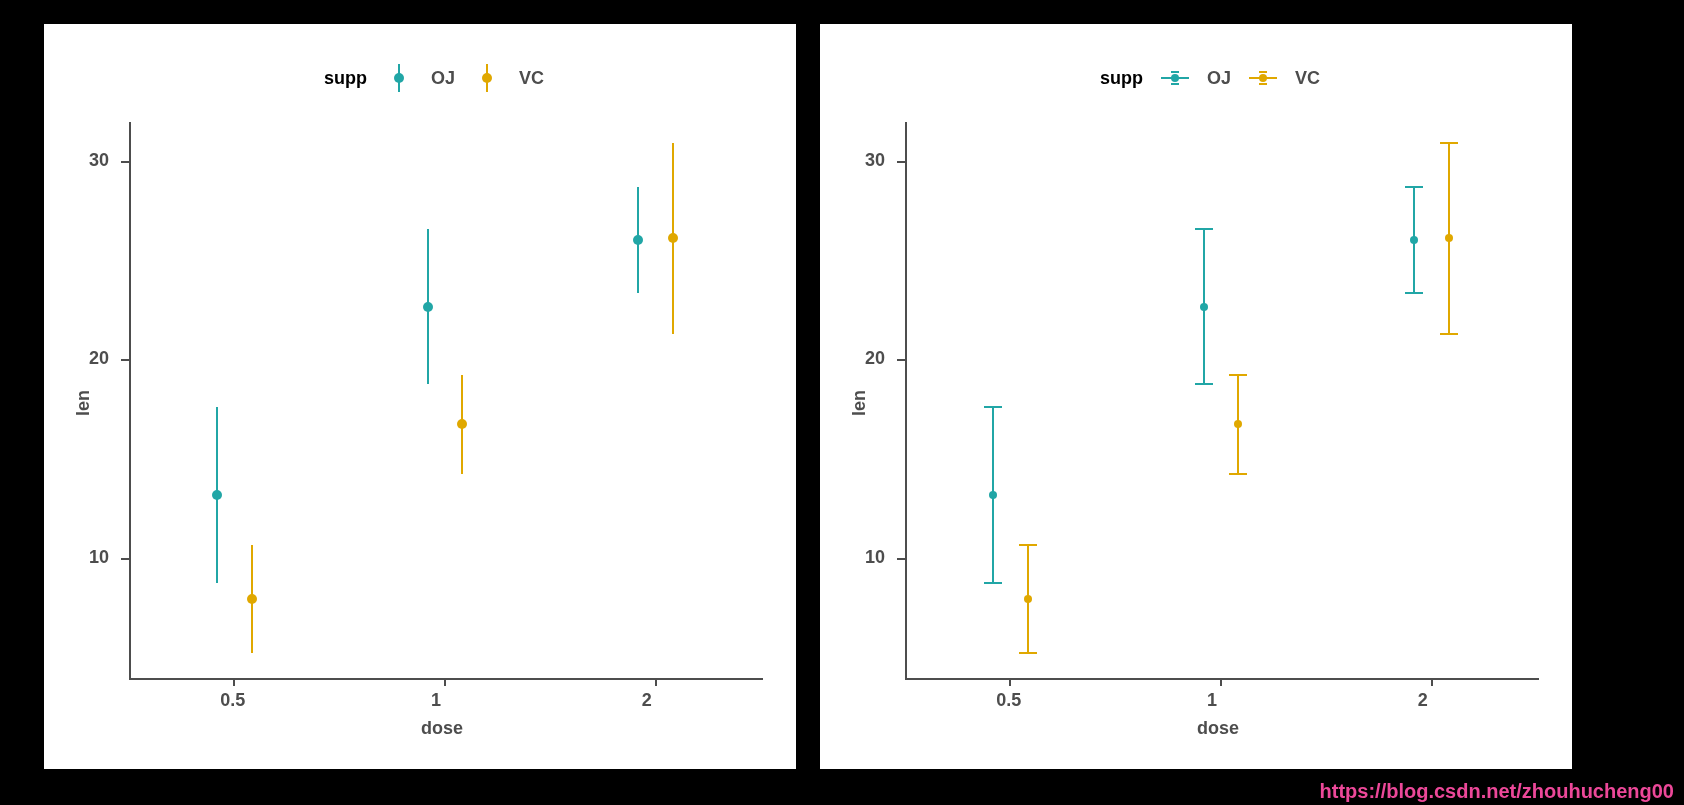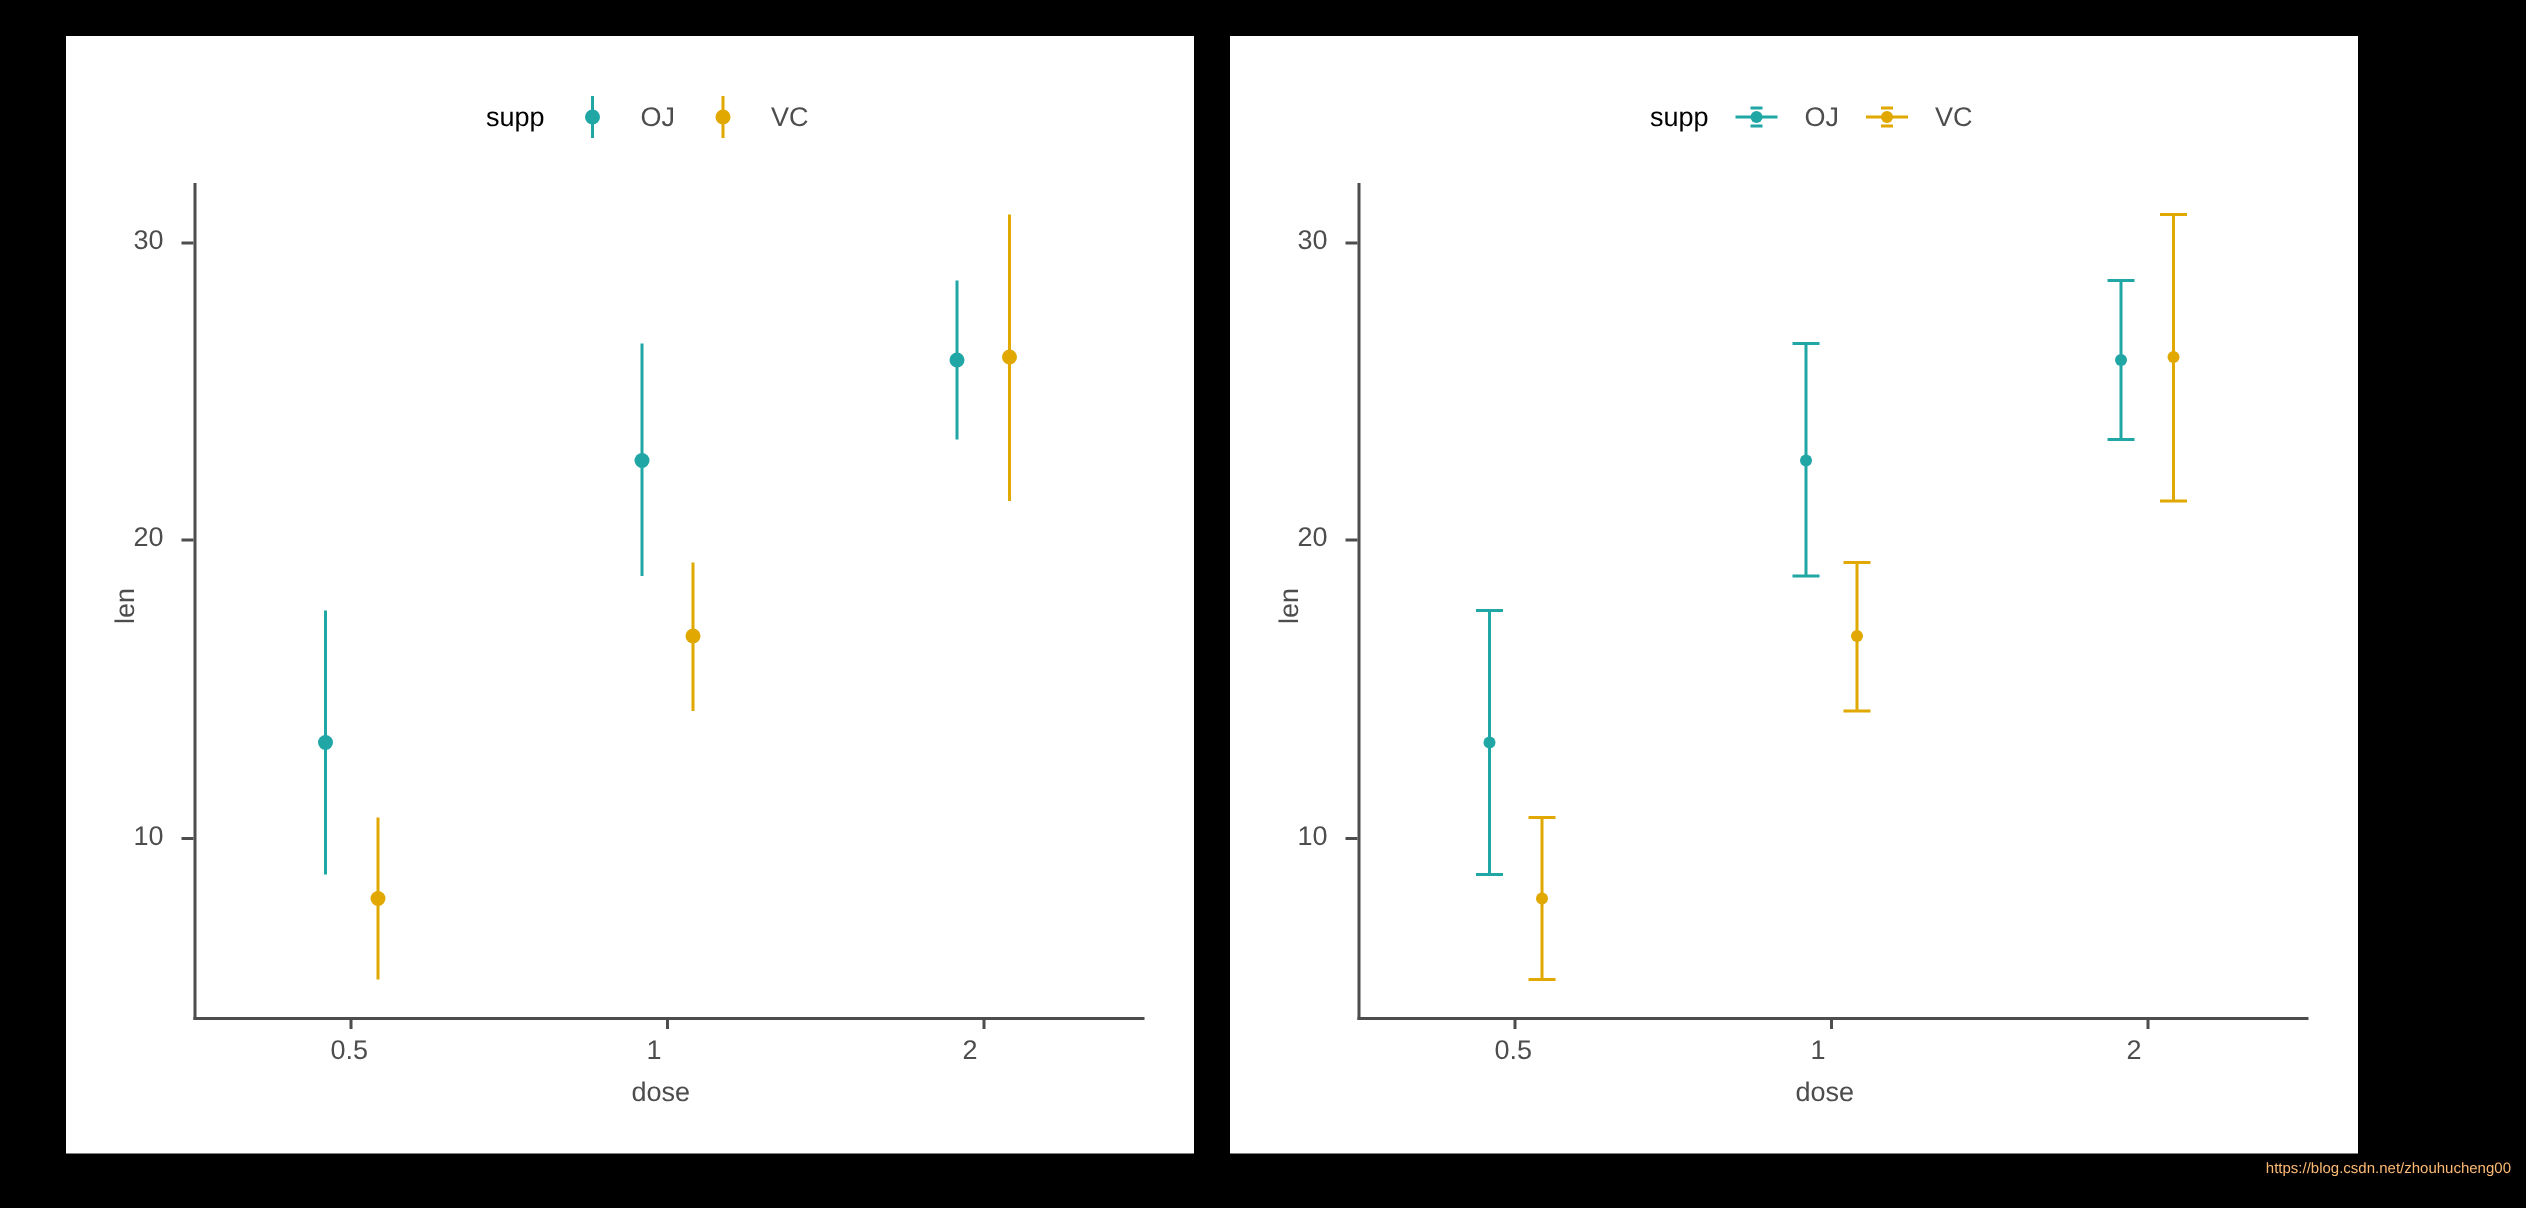--- a/index.html
+++ b/index.html
@@ -5,21 +5,21 @@
   html, body {
     margin: 0; padding: 0;
     width: 1684px; height: 805px;
     background: #000;
     font-family: Arial, Helvetica, sans-serif;
     font-size: 18px;
     color: #4d4d4d;
   }
   .stage {
     position: relative;
-    width: 1684px; height: 805px;
+    width: 1684px; height: 805px; font-weight: bold;
   }
   .panel {
     position: absolute;
     background: #fff;
     box-sizing: border-box;
   }
   
   .plotarea {
     position: absolute;
     border-left: 2px solid #4d4d4d;
@@ -85,24 +85,24 @@
     left: 50%; top: 50%;
     transform: translate(-50%, -50%);
     border-radius: 50%;
   }
   .legend-key .endcap1, .legend-key .endcap2 {
     position: absolute;
     left: 35%; right: 35%;
     height: 2px;
   }
   .watermark {
-    font-size: 10px;
-    color: #fdba74;
+    font-size: 20px;
+    color: #ec4899;
     right: 10px;
-    bottom: 20px;
+    bottom: 2px;
   }
 </style>
 </head>
 <body>
 
 <div class="stage">
 
   <div class="panel" id="panel-0" style="left: 44px; top: 24px; width: 752px; height: 745px;">
     <div class="legend" id="legend-0" style="top: 40px; left: 280px;">
       <span class="title">supp</span>

